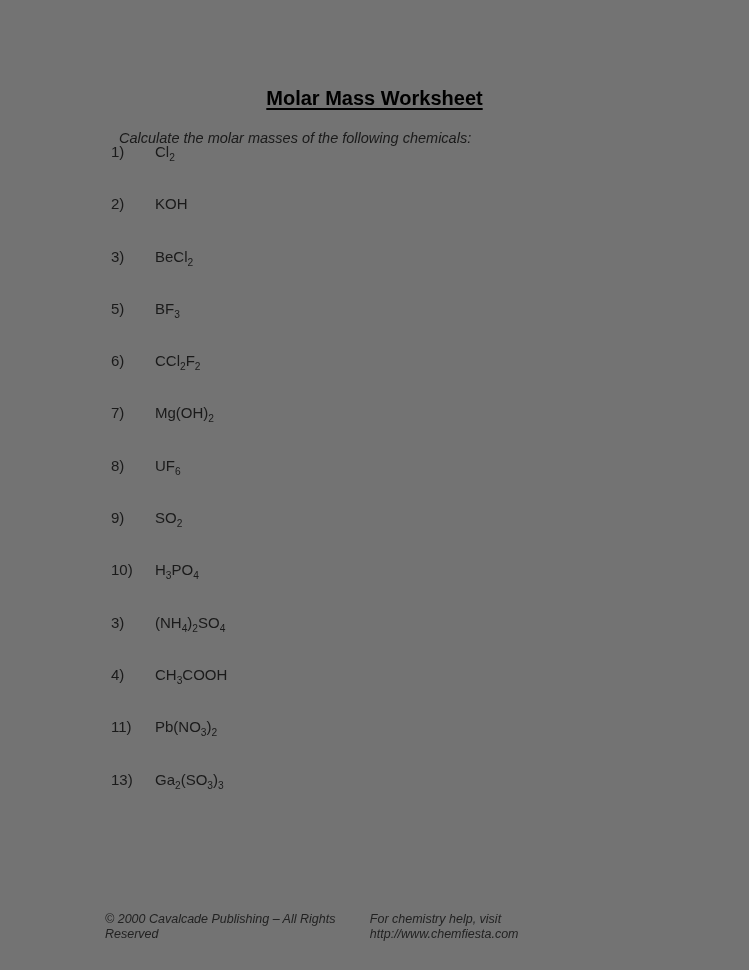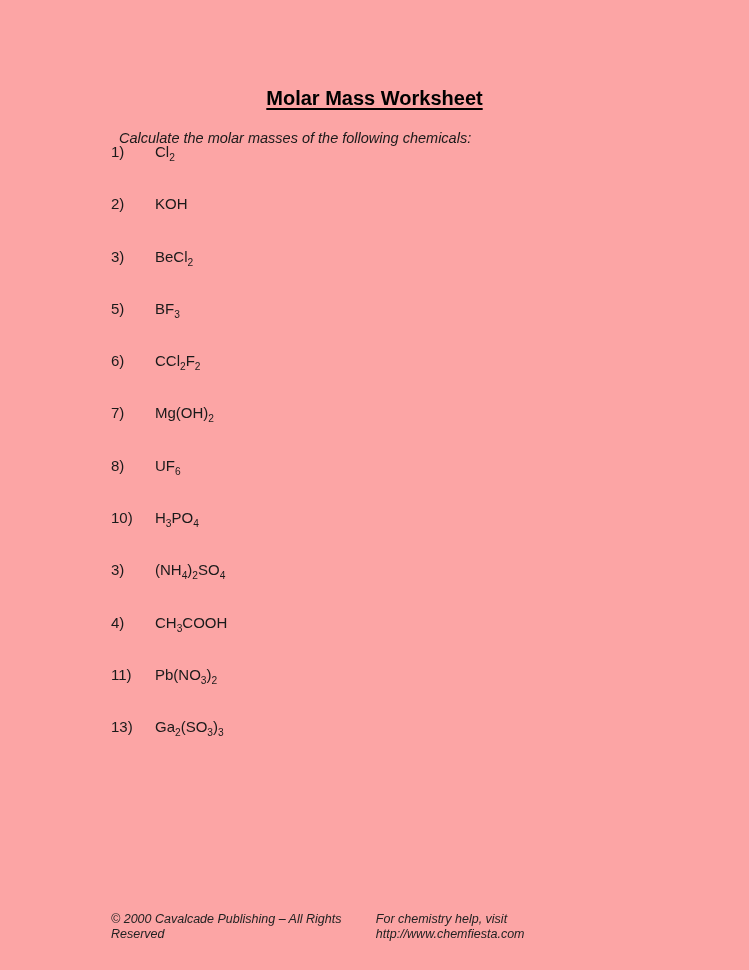--- a/index.html
+++ b/index.html
@@ -4,21 +4,21 @@
 <style>
   html, body {
     margin: 0;
     padding: 0;
     background: #ffffff;
   }
   .page {
     position: relative;
     width: 749px;
     height: 970px;
-    background: #fca5a5;
+    background: #737373;
     font-family: "Liberation Sans", "DejaVu Sans", sans-serif;
     color: #1a1a1a;
     overflow: hidden;
   }
   .title {
     position: absolute;
     top: 88px;
     left: 0;
     width: 749px;
     text-align: center;
@@ -56,21 +56,21 @@
     display: inline-block;
     width: 44px;
   }
   .item .formula sub {
     font-size: 0.68em;
     line-height: 0;
   }
   .footer {
     position: absolute;
     top: 912px;
-    left: 111px;
+    left: 105px;
     width: 526px;
     display: flex;
     justify-content: space-between;
     font-size: 12.5px;
     font-style: italic;
     line-height: 15px;
     color: #222222;
   }
 </style>
 </head>
@@ -105,20 +105,23 @@
   </div>
 
   <div class="item">
     <span class="num">7)</span><span class="formula">Mg(OH)<sub>2</sub></span>
   </div>
 
   <div class="item">
     <span class="num">8)</span><span class="formula">UF<sub>6</sub></span>
   </div>
 
+  <div class="item">
+    <span class="num">9)</span><span class="formula">SO<sub>2</sub></span>
+  </div>
 
   <div class="item">
     <span class="num">10)</span><span class="formula">H<sub>3</sub>PO<sub>4</sub></span>
   </div>
 
   <div class="item">
     <span class="num">3)</span><span class="formula">(NH<sub>4</sub>)<sub>2</sub>SO<sub>4</sub></span>
   </div>
 
   <div class="item">

